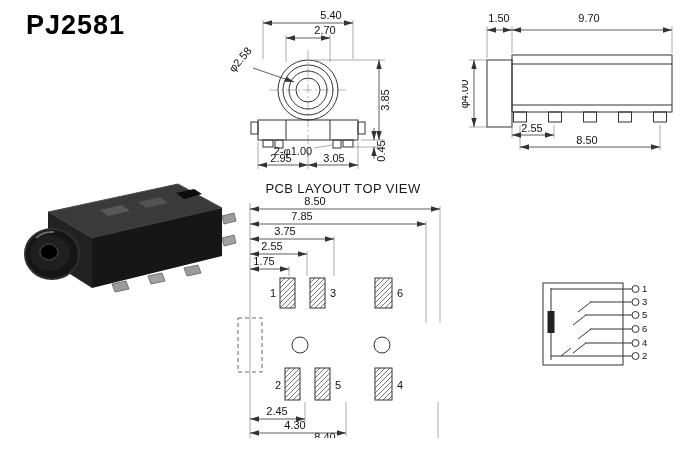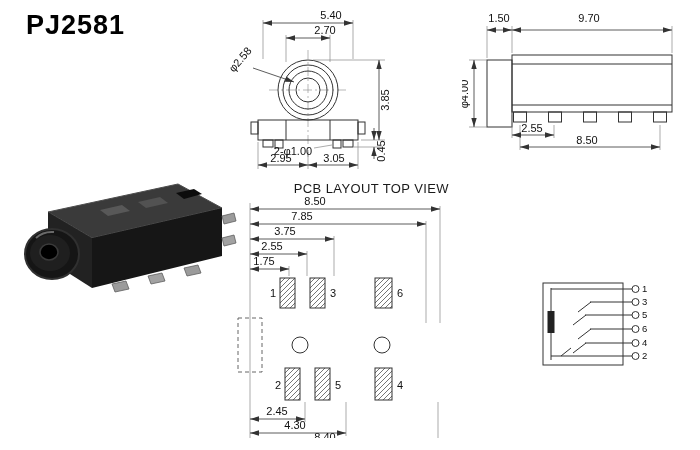--- a/index.html
+++ b/index.html
@@ -1,21 +1,21 @@
 <!DOCTYPE html>
 <html><head>
 <meta charset="utf-8">
 <style>
   * { margin:0; padding:0; box-sizing:border-box; }
   html,body { background:#fff; }
   body { font-family:"Liberation Sans", sans-serif; }
   .canvas { position:relative; width:700px; height:438px; background:#ffffff; overflow:hidden; }
   .abs { position:absolute; }
   .title { position:absolute; left:26px; top:10px; font-size:27px; font-weight:700; color:#000; letter-spacing:1px; }
-  .sec-label { position:absolute; font-size:13px; color:#1a1a1a; letter-spacing:.4px; text-align:right; }
+  .sec-label { position:absolute; font-size:13px; color:#1a1a1a; letter-spacing:.4px; text-align:center; }
 
   svg text { font-size:11px; fill:#111; text-anchor:middle; font-family:"Liberation Sans",sans-serif; }
   .ta-s { text-anchor:start; }
   .ta-e { text-anchor:end; }
   .olg * { fill:none; stroke:#333; stroke-width:1; }
   .extg line { stroke:#888; stroke-width:.7; }
   .dimg line { stroke:#333; stroke-width:.8; }
   .clg line { stroke:#999; stroke-width:.7; stroke-dasharray:9 3 2 3; }
   .dashg rect { fill:none; stroke:#555; stroke-width:.9; stroke-dasharray:4 3; }
   .padg rect { fill:url(#hatch); stroke:#333; stroke-width:1; }

